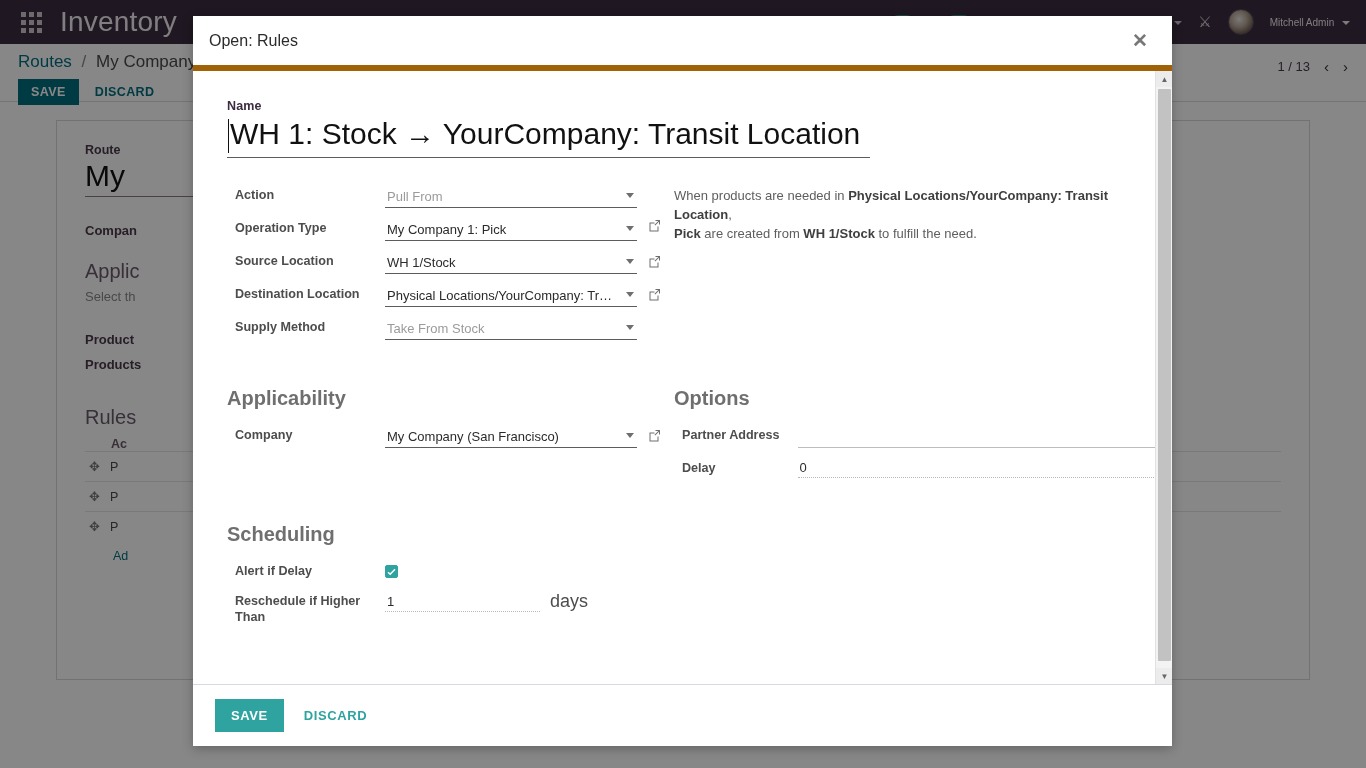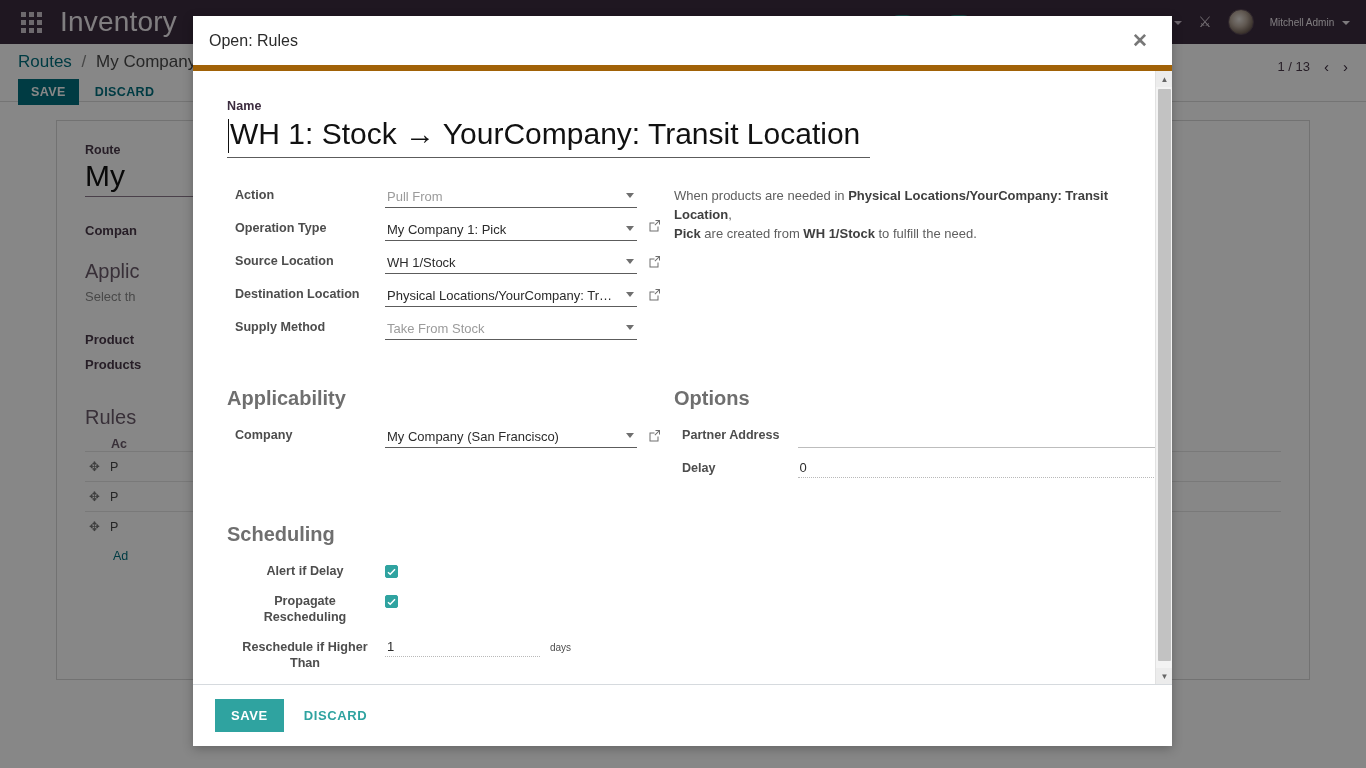--- a/index.html
+++ b/index.html
@@ -242,22 +242,22 @@
     display:inline-flex; align-items:center; justify-content:center;
     cursor:pointer; margin-top: 4px;
   }
   .chk svg { display:block; }
   .num-in {
     border:none; border-bottom:1px dotted #b9b9b9; outline:none;
     font-size: 13px; color:#2b2b2b; width: 155px; padding: 2px 2px;
     font-family:"Liberation Sans", sans-serif; background:transparent;
   }
   .num-in.wide { width: 400px; }
-  .days { font-size: 10px; color:#4d4d4d; margin-left: 10px; font-weight: 400;}
-  .lbl-wrap { white-space: normal !important; width: 150px; text-align: center; }
+  .days { font-size: 18px; color:#4d4d4d; margin-left: 10px; font-weight: 400;}
+  .lbl-wrap { white-space: normal !important; width: 150px; }
 </style>
 </head>
 <body>
 
 <div id="app-bg">
 
   <div class="navbar">
     <div class="apps-grid">
       <i></i>
         <i></i>
@@ -512,30 +512,20 @@
           <td class="f-label lbl-wrap">Alert if Delay</td>
           <td class="f-val">
             <span class="chk">
               <svg width="9" height="8" viewBox="0 0 9 8">
                     <path d="M1 4.2 L3.2 6.3 L8 1.2" stroke="#fff" stroke-width="1.5" fill="none"></path>
                   </svg>
             </span>
           </td>
         </tr>
         <tr>
-          <td class="f-label lbl-wrap">Propagate Rescheduling</td>
-          <td class="f-val">
-            <span class="chk">
-              <svg width="9" height="8" viewBox="0 0 9 8">
-                    <path d="M1 4.2 L3.2 6.3 L8 1.2" stroke="#fff" stroke-width="1.5" fill="none"></path>
-                  </svg>
-            </span>
-          </td>
-        </tr>
-        <tr>
           <td class="f-label lbl-wrap">Reschedule if Higher Than</td>
           <td class="f-val">
             <span style="display:inline-flex;align-items:center">
               <input class="num-in" value="1" style="">
               <span class="days">days</span>
             </span>
           </td>
         </tr>
       </tbody>
         </table>

